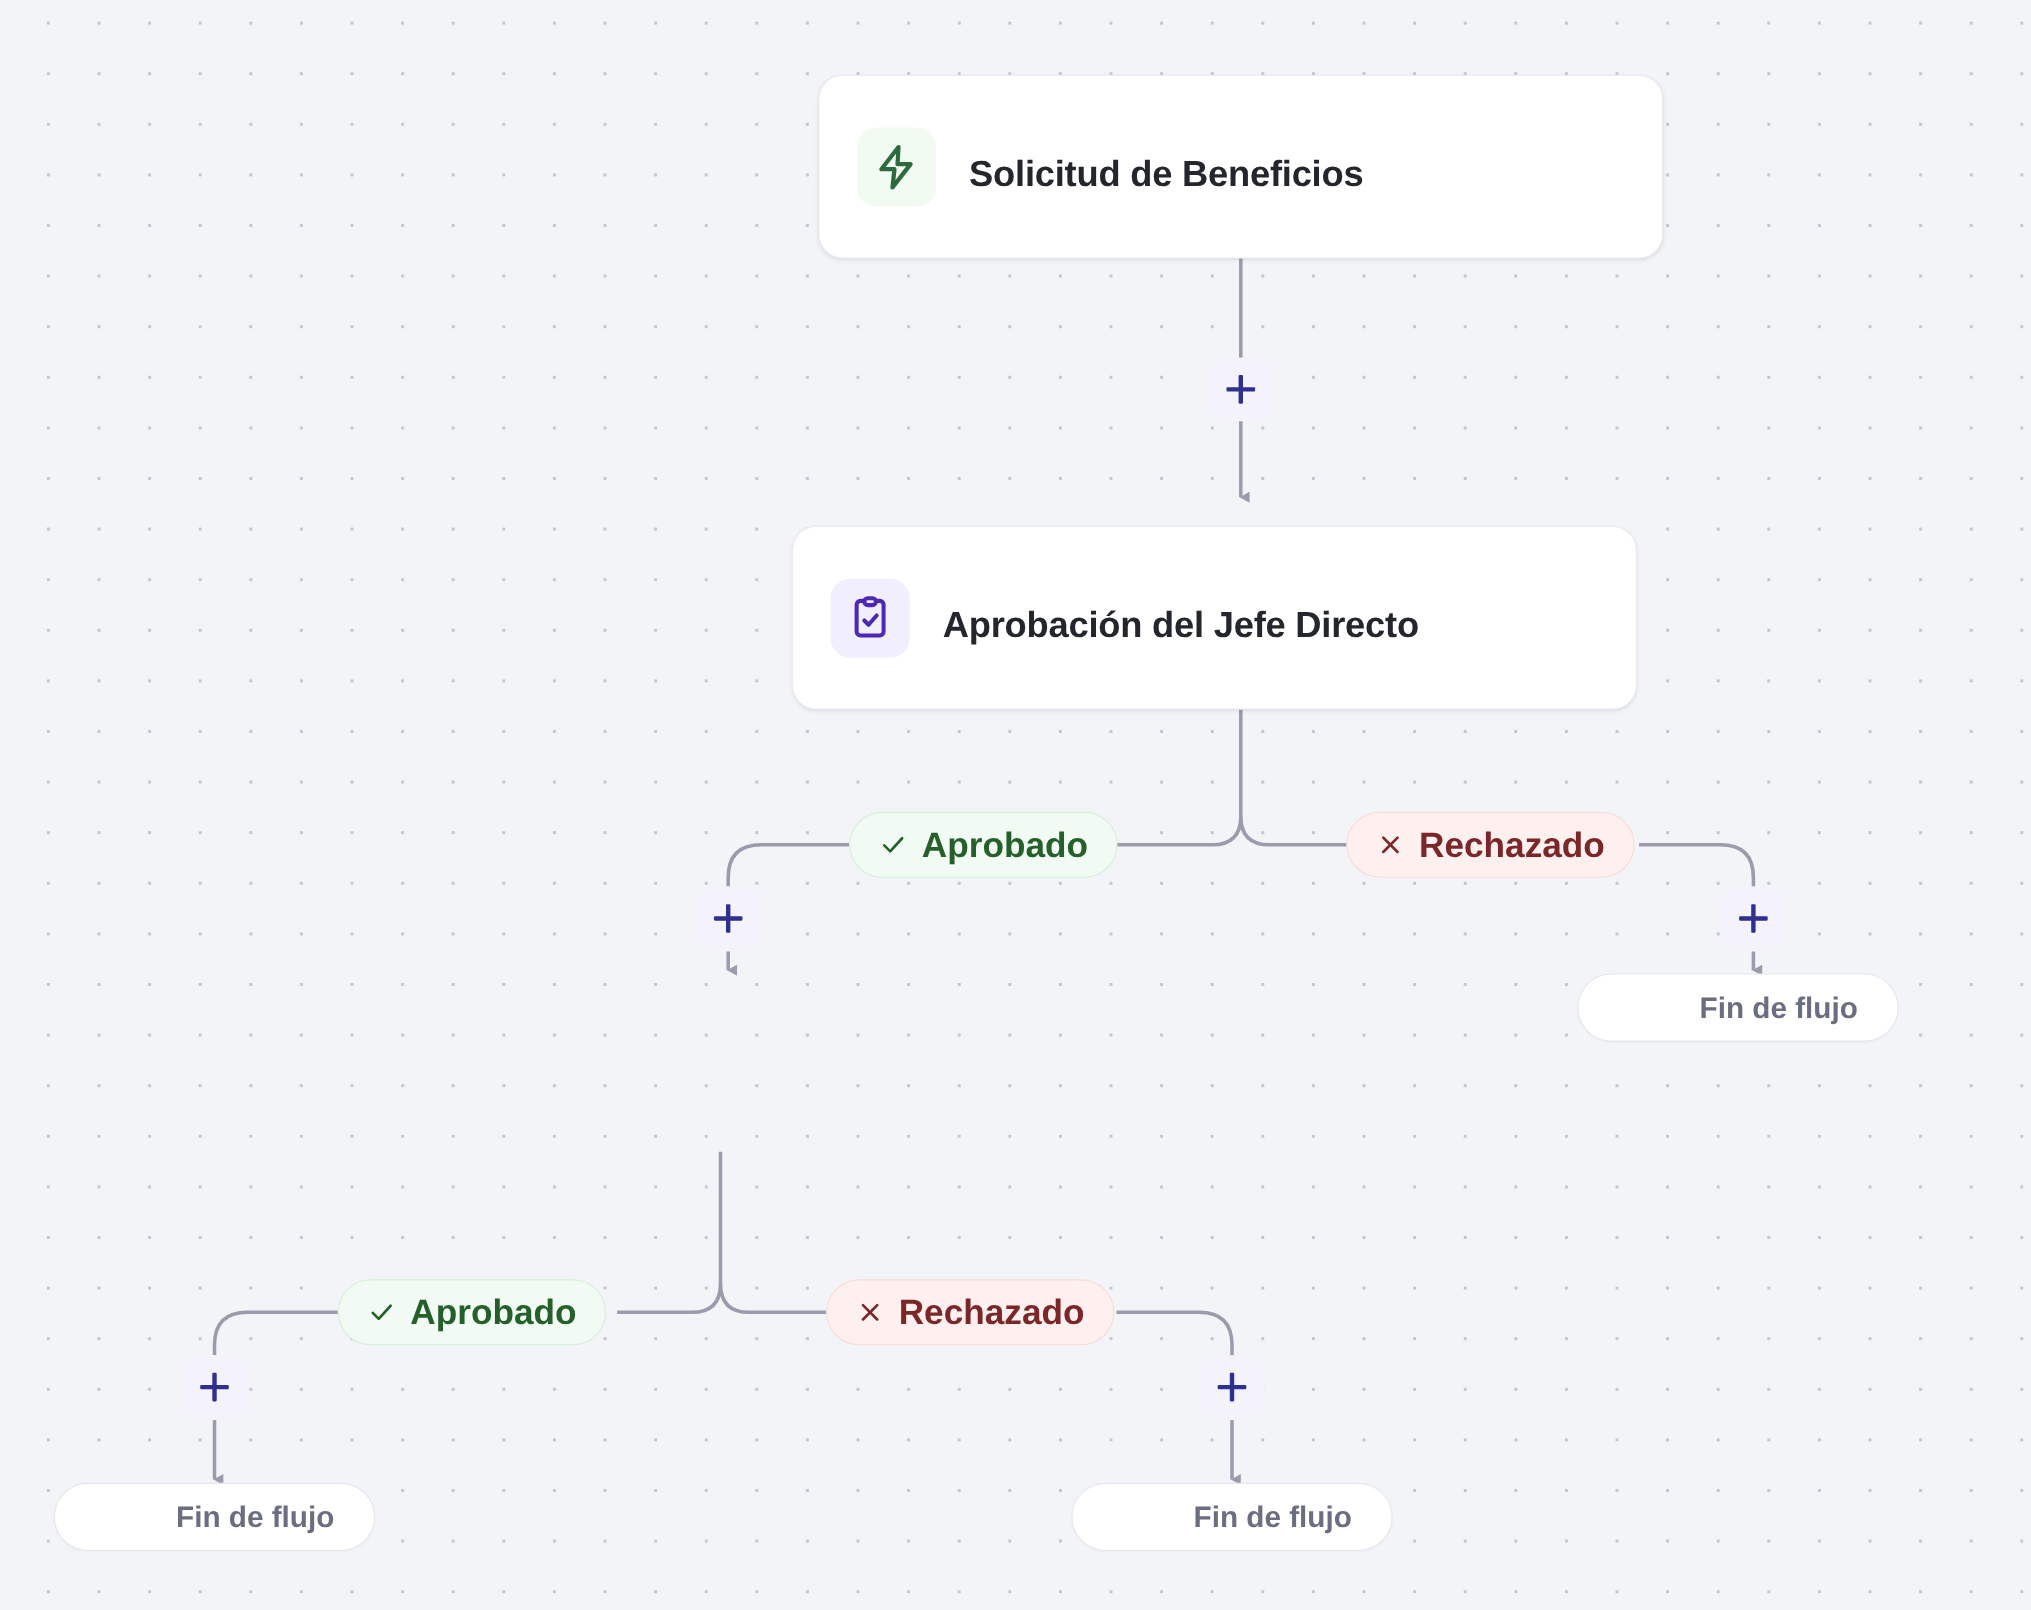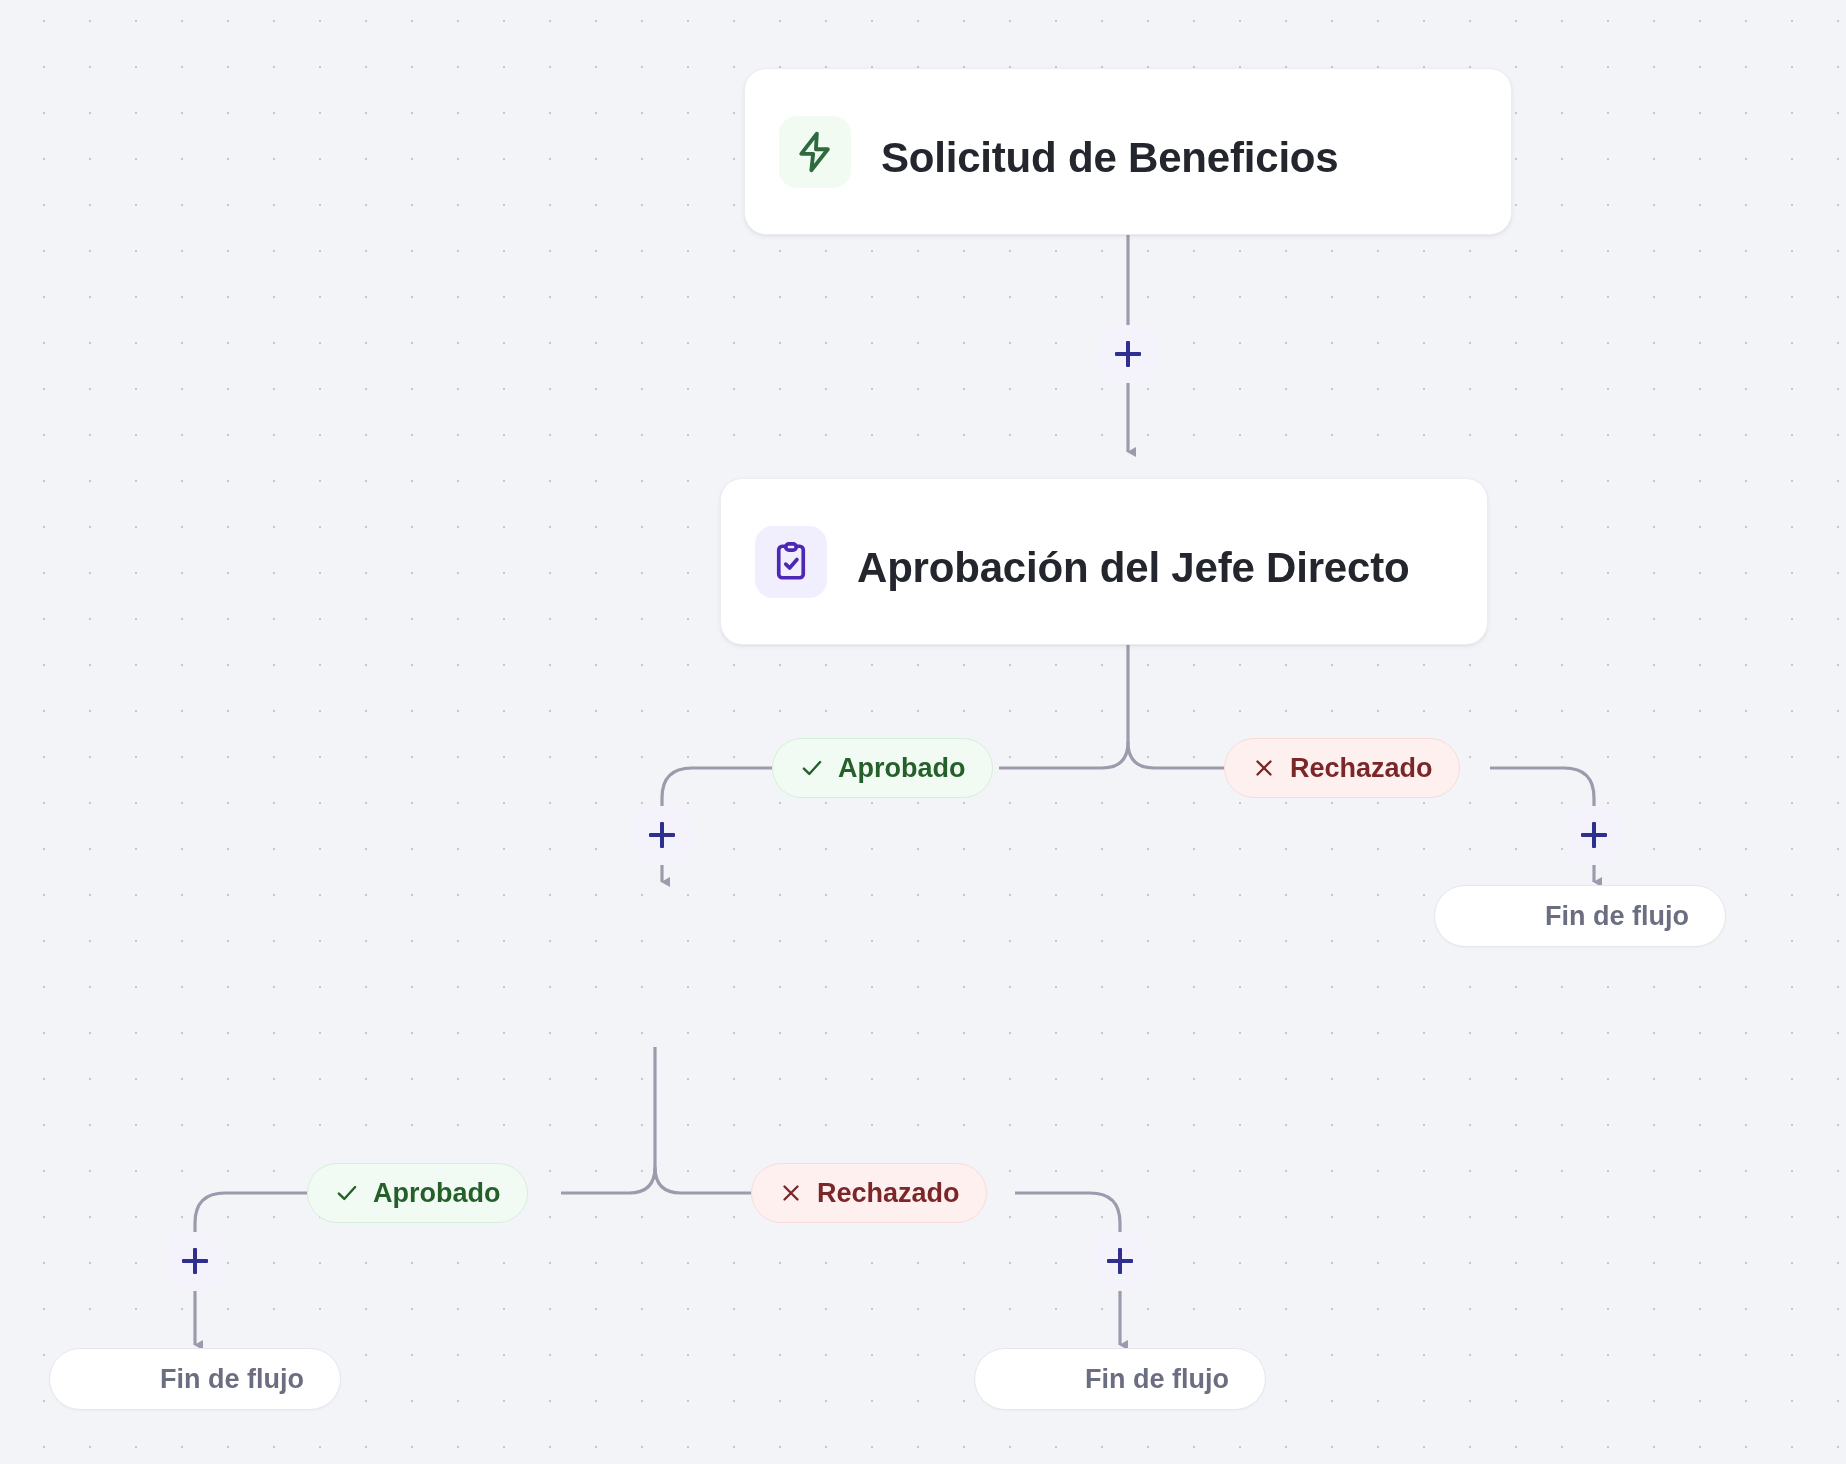--- a/index.html
+++ b/index.html
@@ -47,40 +47,40 @@
     border-radius: 18px;
     flex: 0 0 auto;
     display: flex;
     align-items: center;
     justify-content: center;
   }
   .node-icon.trigger { background: #f1fbf2; }
   .node-icon.task    { background: #f1eefd; }
   .node-title {
     margin-left: 30px;
-    font-size: 42px;
+    font-size: 33px;
     font-weight: bold;
     color: #24262e;
     letter-spacing: -0.2px;
     white-space: nowrap;
     margin-top: 13px;
   }
 
   
   .pill {
     position: absolute;
     box-sizing: border-box;
     height: 60px;
     border-radius: 30px;
     display: flex;
     align-items: center;
     justify-content: center;
     gap: 13px;
     padding: 0 26px;
-    font-size: 27px;
+    font-size: 32px;
     font-weight: bold;
     white-space: nowrap;
   }
   .pill.ok {
     background: #f2fbf3;
     border: 1px solid #d5f0da;
     color: #25602b;
   }
   .pill.no {
     background: #fdf0ef;

